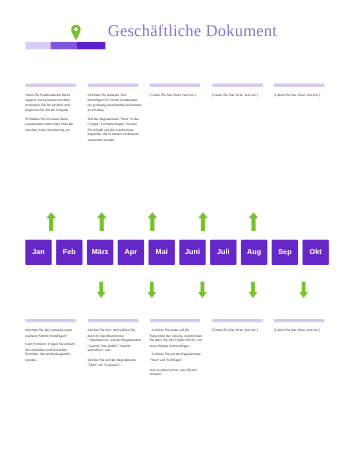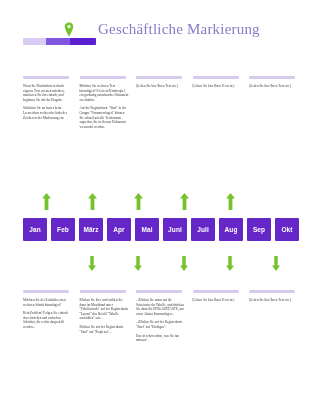--- a/index.html
+++ b/index.html
@@ -105,21 +105,21 @@
     <div class="seg seg-3"></div>
   </div>
 
   <div class="pin">
     <svg viewBox="0 0 10 15" xmlns="http://www.w3.org/2000/svg">
       <path d="M5 0.4 C2.4 0.4 0.7 2.3 0.7 4.6 C0.7 7.6 5 14.6 5 14.6 C5 14.6 9.3 7.6 9.3 4.6 C9.3 2.3 7.6 0.4 5 0.4 Z" fill="#76C22C"></path>
       <circle cx="5" cy="4.6" r="1.6" fill="#ffffff"></circle>
     </svg>
   </div>
 
-  <div class="title">Geschäftliche Markierung</div>
+  <div class="title">Geschäftliche Dokument</div>
 </div>
 
 <div class="cols cols-top">
 
   <div class="col">
     <div class="rule"></div>
     <p class="para">Wenn Sie Platzhaltertext durch eigenen Text ersetzen möchten, markieren Sie ihn einfach, und beginnen Sie mit der Eingabe.</p>
     <p class="para">Schließen Sie un bester beine Leerzeichen rechts oder links der Zeichen in der Markierung ein.</p>
   </div>
 

